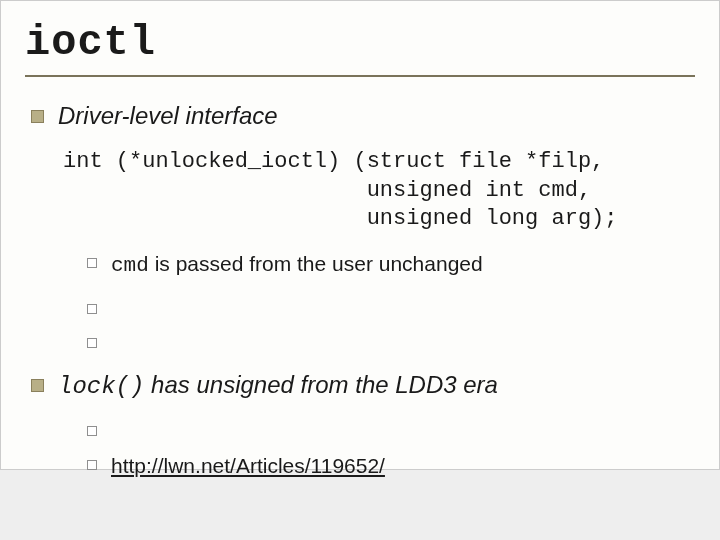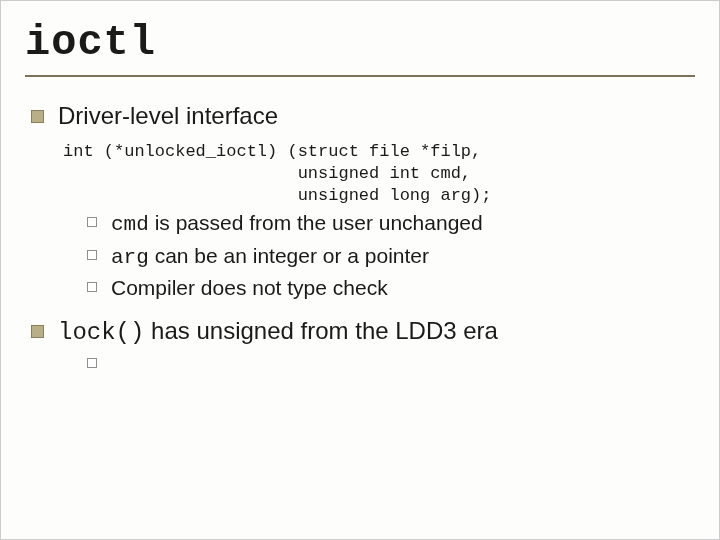--- a/index.html
+++ b/index.html
@@ -6,21 +6,21 @@
     margin: 0;
     padding: 0;
     width: 720px;
     height: 540px;
     background: #eee;
     font-family: Arial, Helvetica, sans-serif;
   }
   .slide {
     box-sizing: border-box;
     width: 720px;
-    height: 540px;
+    height: 470px;
     background: #fdfdfb;
     border: 1px solid #ccc;
     padding: 14px 24px 20px 24px;
     position: relative;
     color: #1a1a1a;
   }
   .title {
     font-family: "Courier New", Courier, monospace;
     font-weight: bold;
     font-size: 42px;
@@ -31,49 +31,51 @@
     border: none;
     border-top: 2px solid #7a735a;
     margin: 0 0 24px 0;
   }
   .content {
     padding-left: 6px;
   }
   .row {
     display: flex;
     align-items: flex-start;
+    margin-top: 8px;
+    font-style: italic;
   }
   .bullet-box {
     width: 11px;
     height: 11px;
     border: 1px solid #8a805c;
     background: #b8af87;
     margin-top: 9px;
     margin-right: 14px;
     flex-shrink: 0;
   }
   .p-text {
     font-size: 24px;
     line-height: 1.25;
   }
   .mono {
     font-family: "Courier New", Courier, monospace;
   }
   .code-block {
     font-family: "Courier New", Courier, monospace;
-    font-size: 17px;
+    font-size: 22px;
     white-space: pre;
-    margin: 10px 0 2px 32px;
+    margin: 17px 0 2px 32px;
     line-height: 1.3;
   }
   .sub-row {
     display: flex;
     align-items: flex-start;
     margin-left: 56px;
-    margin-top: 2px;
+    margin-top: 16px;
   }
   .sub-box {
     width: 8px;
     height: 8px;
     border: 1px solid #8f8f8f;
     background: #fff;
     margin-top: 8px;
     margin-right: 14px;
     flex-shrink: 0;
   }
@@ -109,38 +111,38 @@
                        unsigned long arg);</div>
 
     <div class="sub-row">
       <div class="sub-box"></div>
       <div class="sub-text">
         <span class="mono">cmd</span><span> is passed from the user unchanged</span>
       </div>
     </div>
     <div class="sub-row">
       <div class="sub-box"></div>
-      <div class="sub-text">
-        <span class="mono">arg</span><span> can be an integer or a pointer</span>
-      </div>
     </div>
     <div class="sub-row">
       <div class="sub-box"></div>
-      <div class="sub-text">
-        <span>Compiler does not type check</span>
-      </div>
     </div>
 
     <div class="spacer"></div>
 
     <div class="row">
       <div class="bullet-box"></div>
       <div class="p-text">
         <span class="mono">lock()</span><span> has unsigned from the LDD3 era</span>
       </div>
     </div>
 
     <div class="sub-row">
       <div class="sub-box"></div>
     </div>
+    <div class="sub-row">
+      <div class="sub-box"></div>
+      <div class="sub-text">
+        <span class="link">http://lwn.net/Articles/119652/</span>
+      </div>
+    </div>
 
   </div>
 </div>
 
 </body></html>

